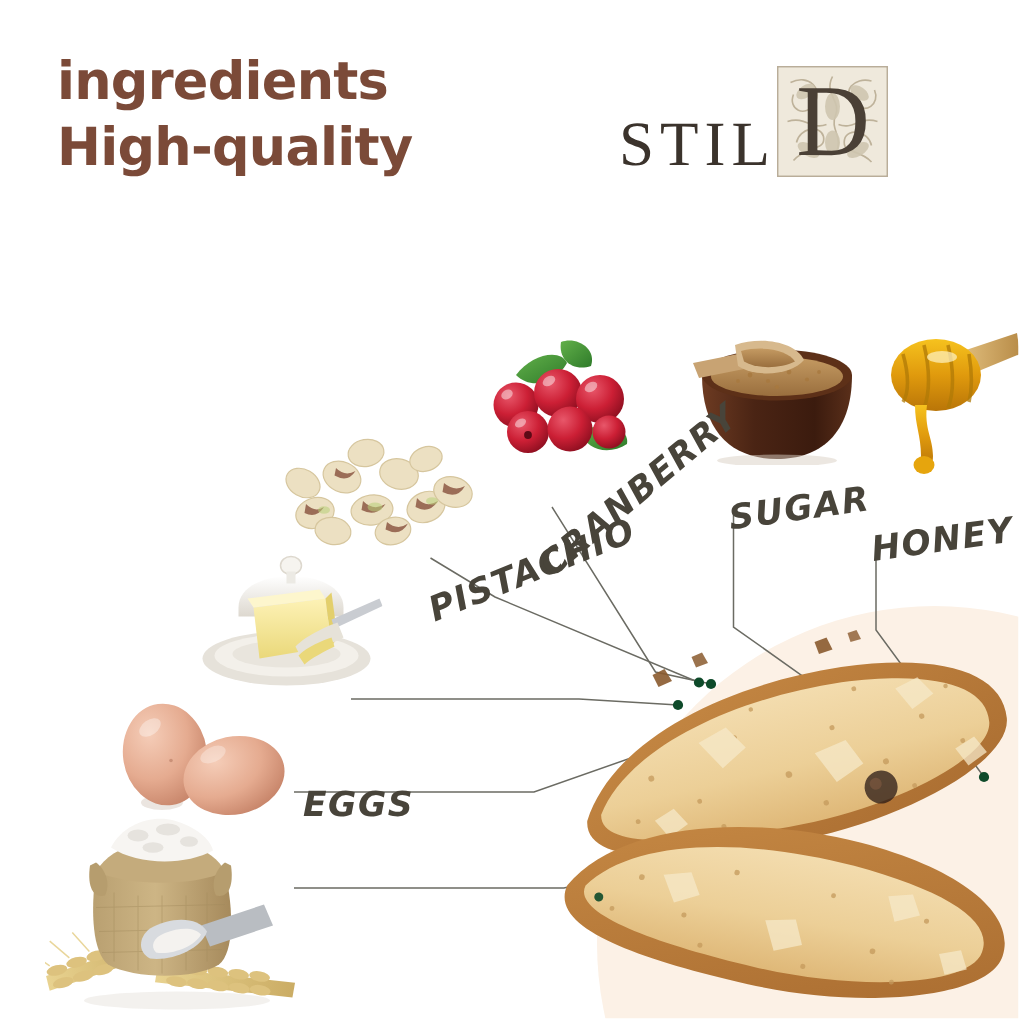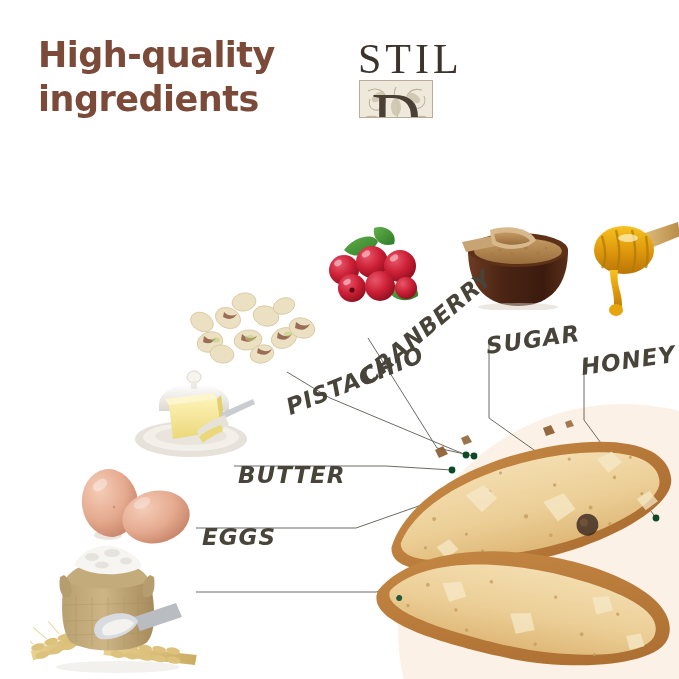--- a/index.html
+++ b/index.html
@@ -10,21 +10,21 @@
   .bg-circle{position:absolute;border-radius:50%;background:#FCF1E6;}
 
   
   .headline{position:absolute;left:38px;top:33px;width:320px;color:#7B4A38;
     font-family:"DejaVu Sans","Liberation Sans",sans-serif;font-weight:bold;
     font-size:35px;line-height:44px;letter-spacing:-0.5px;}
   .headline div{white-space:nowrap;}
 
   
   .logo{position:absolute;left:358px;top:38px;width:290px;height:80px;display:flex;
-    align-items:flex-start;justify-content:center;flex-direction:column;}
+    align-items:flex-end;justify-content:center;}
   .logo-text{font-family:"Liberation Serif","DejaVu Serif",serif;font-size:42px;
     color:#3b332c;letter-spacing:4px;font-weight:400;line-height:1;}
   .logo-d{position:relative;display:inline-block;width:72px;height:72px;
     border:1px solid #b9ad99;background:#EDE7DA;vertical-align:middle;margin:0 1px;
     overflow:hidden;}
   .logo-d .glyph{position:absolute;left:0;top:0;width:72px;height:72px;
     font-family:"Liberation Serif","DejaVu Serif",serif;font-size:68px;
     color:#4a4036;line-height:70px;text-align:center;z-index:2;letter-spacing:0;}
   .logo-d svg{position:absolute;left:0;top:0;z-index:1;}
 
@@ -41,22 +41,22 @@
   .lines{position:absolute;left:0;top:0;width:679px;height:679px;}
 </style>
 </head>
 <body>
 
 <div id="stage">
 
   <div class="bg-circle" style="left:398px;top:404px;width:450px;height:450px;"></div>
 
   <div class="headline">
+    <div>ingredients</div>
     <div>High-quality</div>
-    <div>ingredients</div>
   </div>
 
   <div class="logo">
     <span class="logo-text">STIL</span>
     <span class="logo-d">
       <svg width="72" height="72" viewBox="0 0 72 72">
         <rect x="0" y="0" width="72" height="72" fill="#EFE9DC"></rect>
         <g fill="none" stroke="#b6a98f" stroke-width="1.1" opacity=".85">
           <path d="M8 10 C20 4, 30 14, 24 24 C18 34, 6 28, 10 18"></path>
           <path d="M62 9 C50 6, 42 16, 50 24 C58 32, 68 24, 64 15"></path>
@@ -459,18 +459,17 @@
   </svg>
 
   <div class="label" style="left:292px;top:394px;transform:rotate(-22deg);">PISTACHIO</div>
 
   <div class="label" style="left:372px;top:364px;transform:rotate(-40deg);">CRANBERRY</div>
 
   <div class="label" style="left:488px;top:333px;transform:rotate(-8deg);">SUGAR</div>
 
   <div class="label" style="left:583px;top:354px;transform:rotate(-8deg);">HONEY</div>
 
-  <div class="label" style="left:238px;top:462px;">BUTTER</div>
 
   <div class="label" style="left:202px;top:524px;">EGGS</div>
 
 
 </div>
 
 </body></html>

